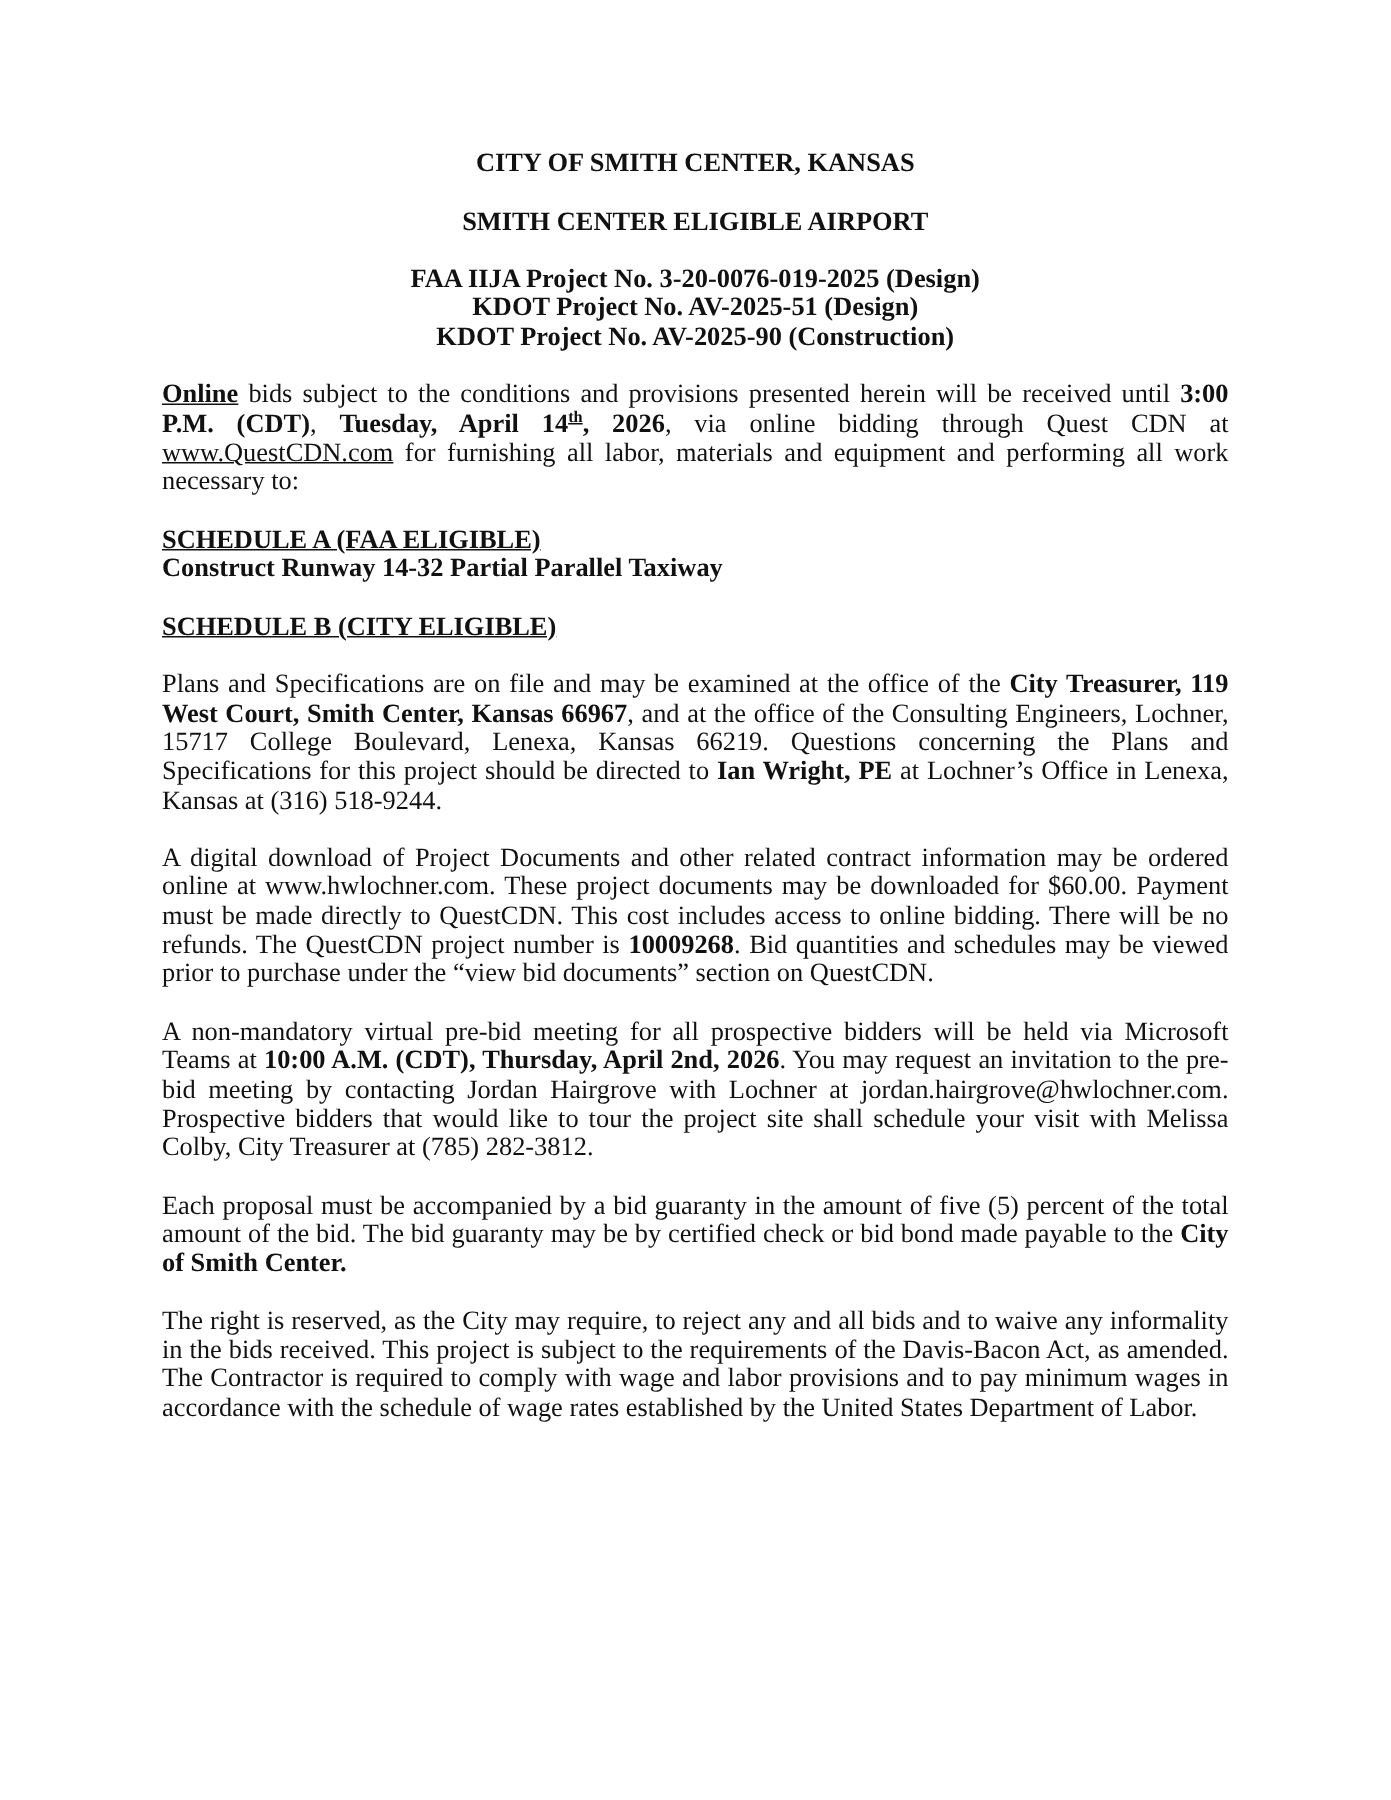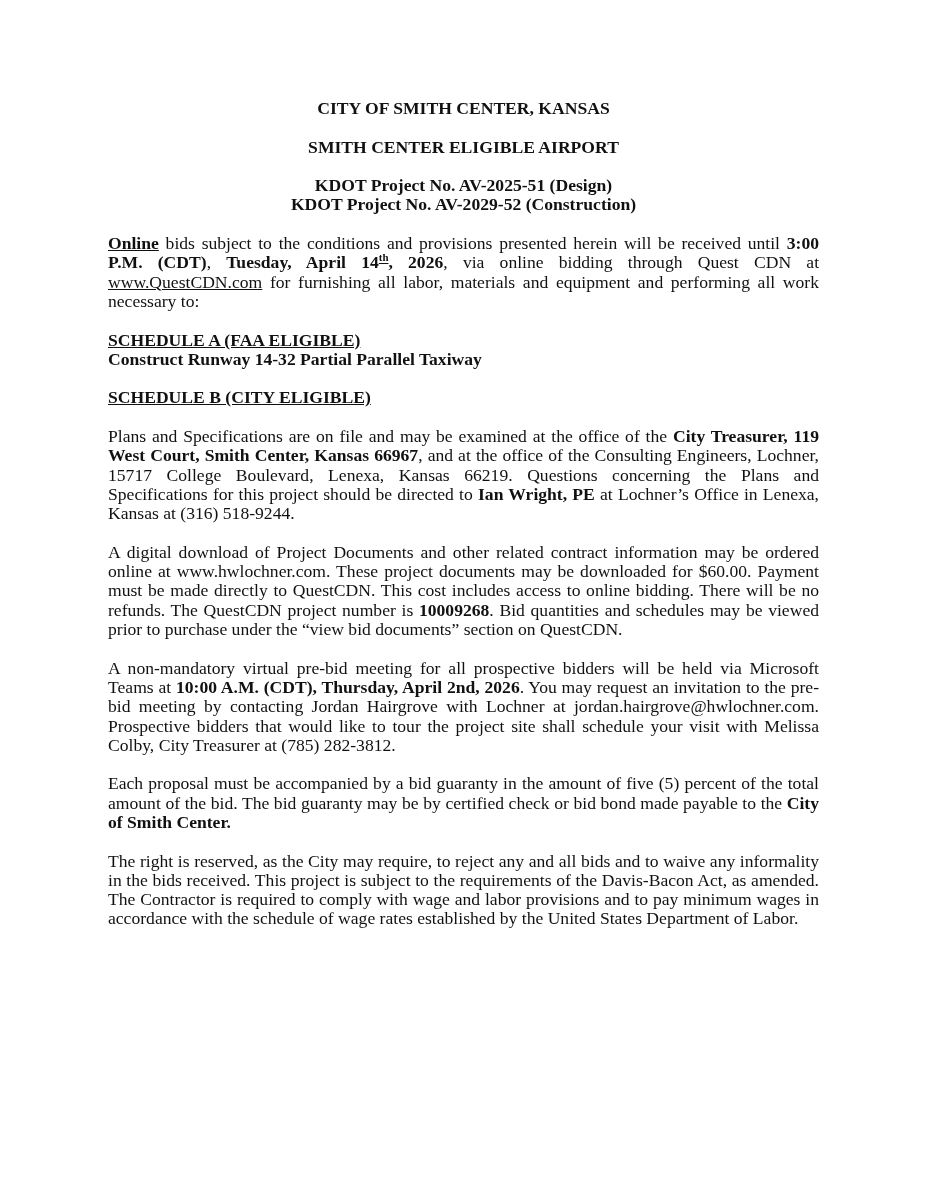--- a/index.html
+++ b/index.html
@@ -39,22 +39,23 @@
 <body>
 
 <div class="page">
   <div class="content">
 
     <p class="center b blk">CITY OF SMITH CENTER, KANSAS</p>
 
     <p class="center b blk">SMITH CENTER ELIGIBLE AIRPORT</p>
 
     <div class="center b blk">
+      <p>FAA IIJA Project No. 3-20-0076-019-2025 (Design)</p>
       <p>KDOT Project No. AV-2025-51 (Design)</p>
-      <p>KDOT Project No. AV-2029-52 (Construction)</p>
+      <p>KDOT Project No. AV-2025-90 (Construction)</p>
     </div>
 
     <p class="just blk"><span class="b u">Online</span><span> bids subject to the conditions and provisions presented herein will be received until </span><span class="b">3:00 P.M. (CDT)</span><span>, </span><span class="b">Tuesday, April 14</span><sup class="b">th</sup><span class="b">, 2026</span><span>, via online bidding through Quest CDN at </span><span class="u">www.QuestCDN.com</span><span> for furnishing all labor, materials and equipment and performing all work necessary to:</span></p>
 
     <div class="blk">
       <p class="b u">SCHEDULE A (FAA ELIGIBLE)</p>
       <p class="b">Construct Runway 14-32 Partial Parallel Taxiway</p>
     </div>
 
     <div class="blk">

